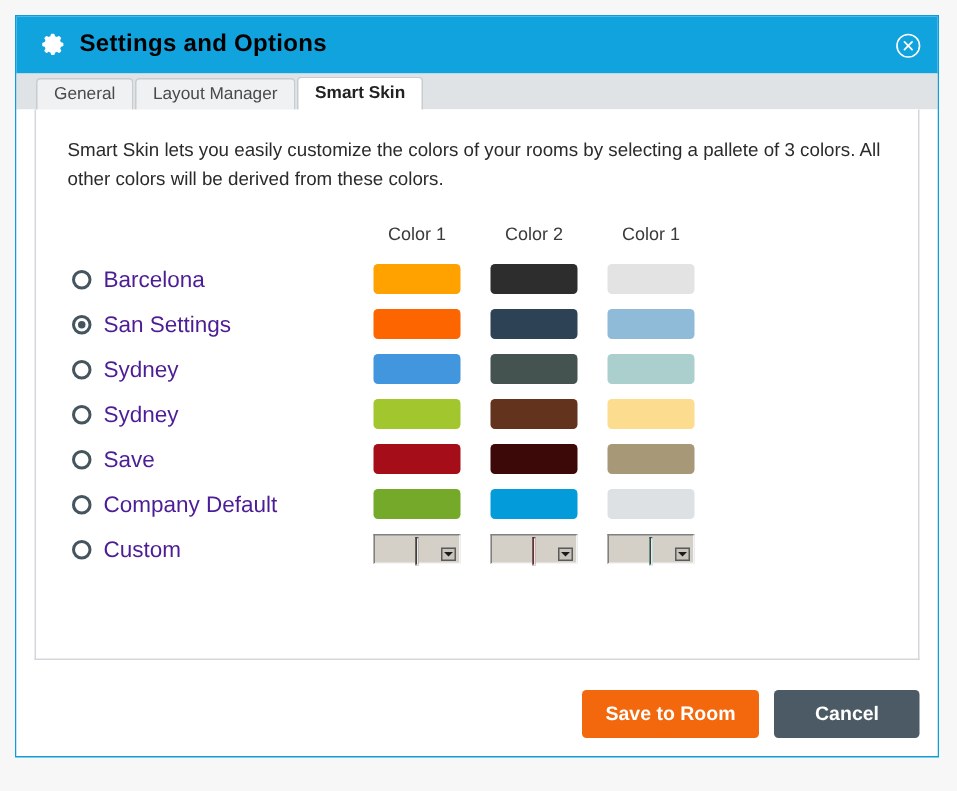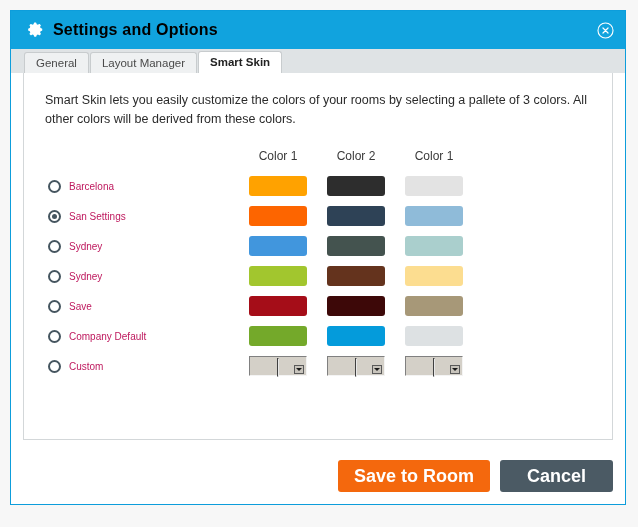--- a/index.html
+++ b/index.html
@@ -164,22 +164,22 @@
     position: absolute;
     left: 50%;
     top: 50%;
     width: 5px;
     height: 5px;
     margin: -2.5px 0 0 -2.5px;
     border-radius: 50%;
     background: #45555f;
   }
   .row-name {
-    font-size: 10px;
-    color: #be185d;
+    font-size: 15px;
+    color: #4c1d95;
   }
 
   .swatch-cell {
     text-align: center;
   }
   .swatch {
     width: 58px;
     height: 20px;
     border-radius: 3px;
     display: inline-block;
@@ -239,21 +239,21 @@
     padding: 10px 12px 12px 12px;
     box-sizing: border-box;
     display: flex;
     justify-content: flex-end;
     gap: 10px;
   }
   .btn {
     border: none;
     border-radius: 3px;
     color: #ffffff;
-    font-size: 18px;
+    font-size: 13px;
     font-weight: bold;
     padding: 9px 16px;
     cursor: pointer;
     font-family: "Liberation Sans", sans-serif;
     line-height: 14px;
   }
   #save-button { background: #f4680d; }
   #cancel-button { background: #4b5a64; padding-left: 27px; padding-right: 27px; }
 </style>
 </head>

